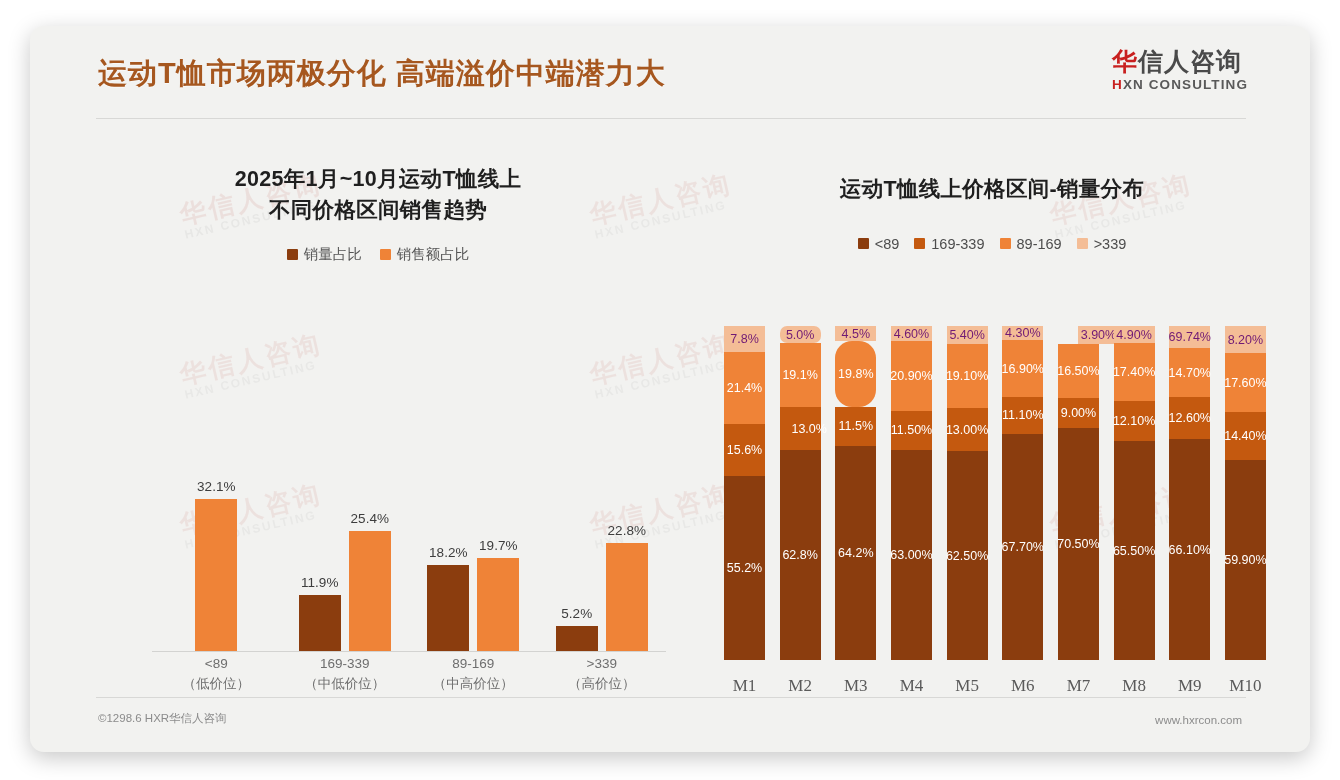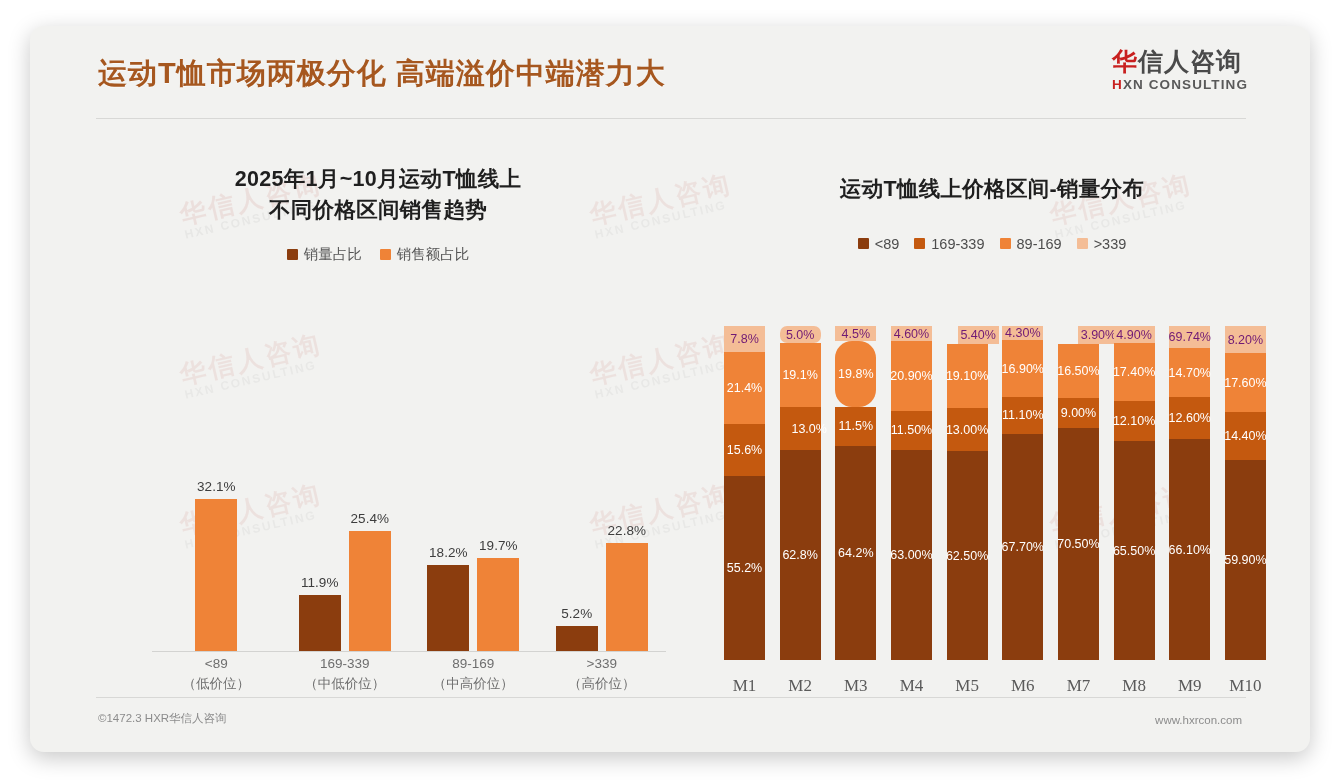--- a/index.html
+++ b/index.html
@@ -360,21 +360,21 @@
               <span>20.90%</span>
             </div>
             <div class="seg s1" style="height: 38.41px;">
               <span>11.50%</span>
             </div>
             <div class="seg s0" style="height: 210.42px;">
               <span>63.00%</span>
             </div>
           </div>
           <div class="stack">
-            <div class="seg s3" style="height: 18px; margin-left: 11px;">
+            <div class="seg s3" style="height: 18px;">
               <span>5.40%</span>
             </div>
             <div class="seg s2" style="height: 63.794px;">
               <span>19.10%</span>
             </div>
             <div class="seg s1" style="height: 43.42px;">
               <span>13.00%</span>
             </div>
             <div class="seg s0" style="height: 208.75px;">
               <span>62.50%</span>
@@ -460,16 +460,16 @@
           <div class="rx-label">M6</div>
           <div class="rx-label">M7</div>
           <div class="rx-label">M8</div>
           <div class="rx-label">M9</div>
           <div class="rx-label">M10</div>
         </div>
     </div>
   </div>
 
   <div class="hr-bot"></div>
-  <div class="foot-left">©1472.3 HXR华信人咨询</div>
+  <div class="foot-left">©1298.6 HXR华信人咨询</div>
   <div class="foot-right">www.hxrcon.com</div>
 
 </div>
 
 </body></html>

